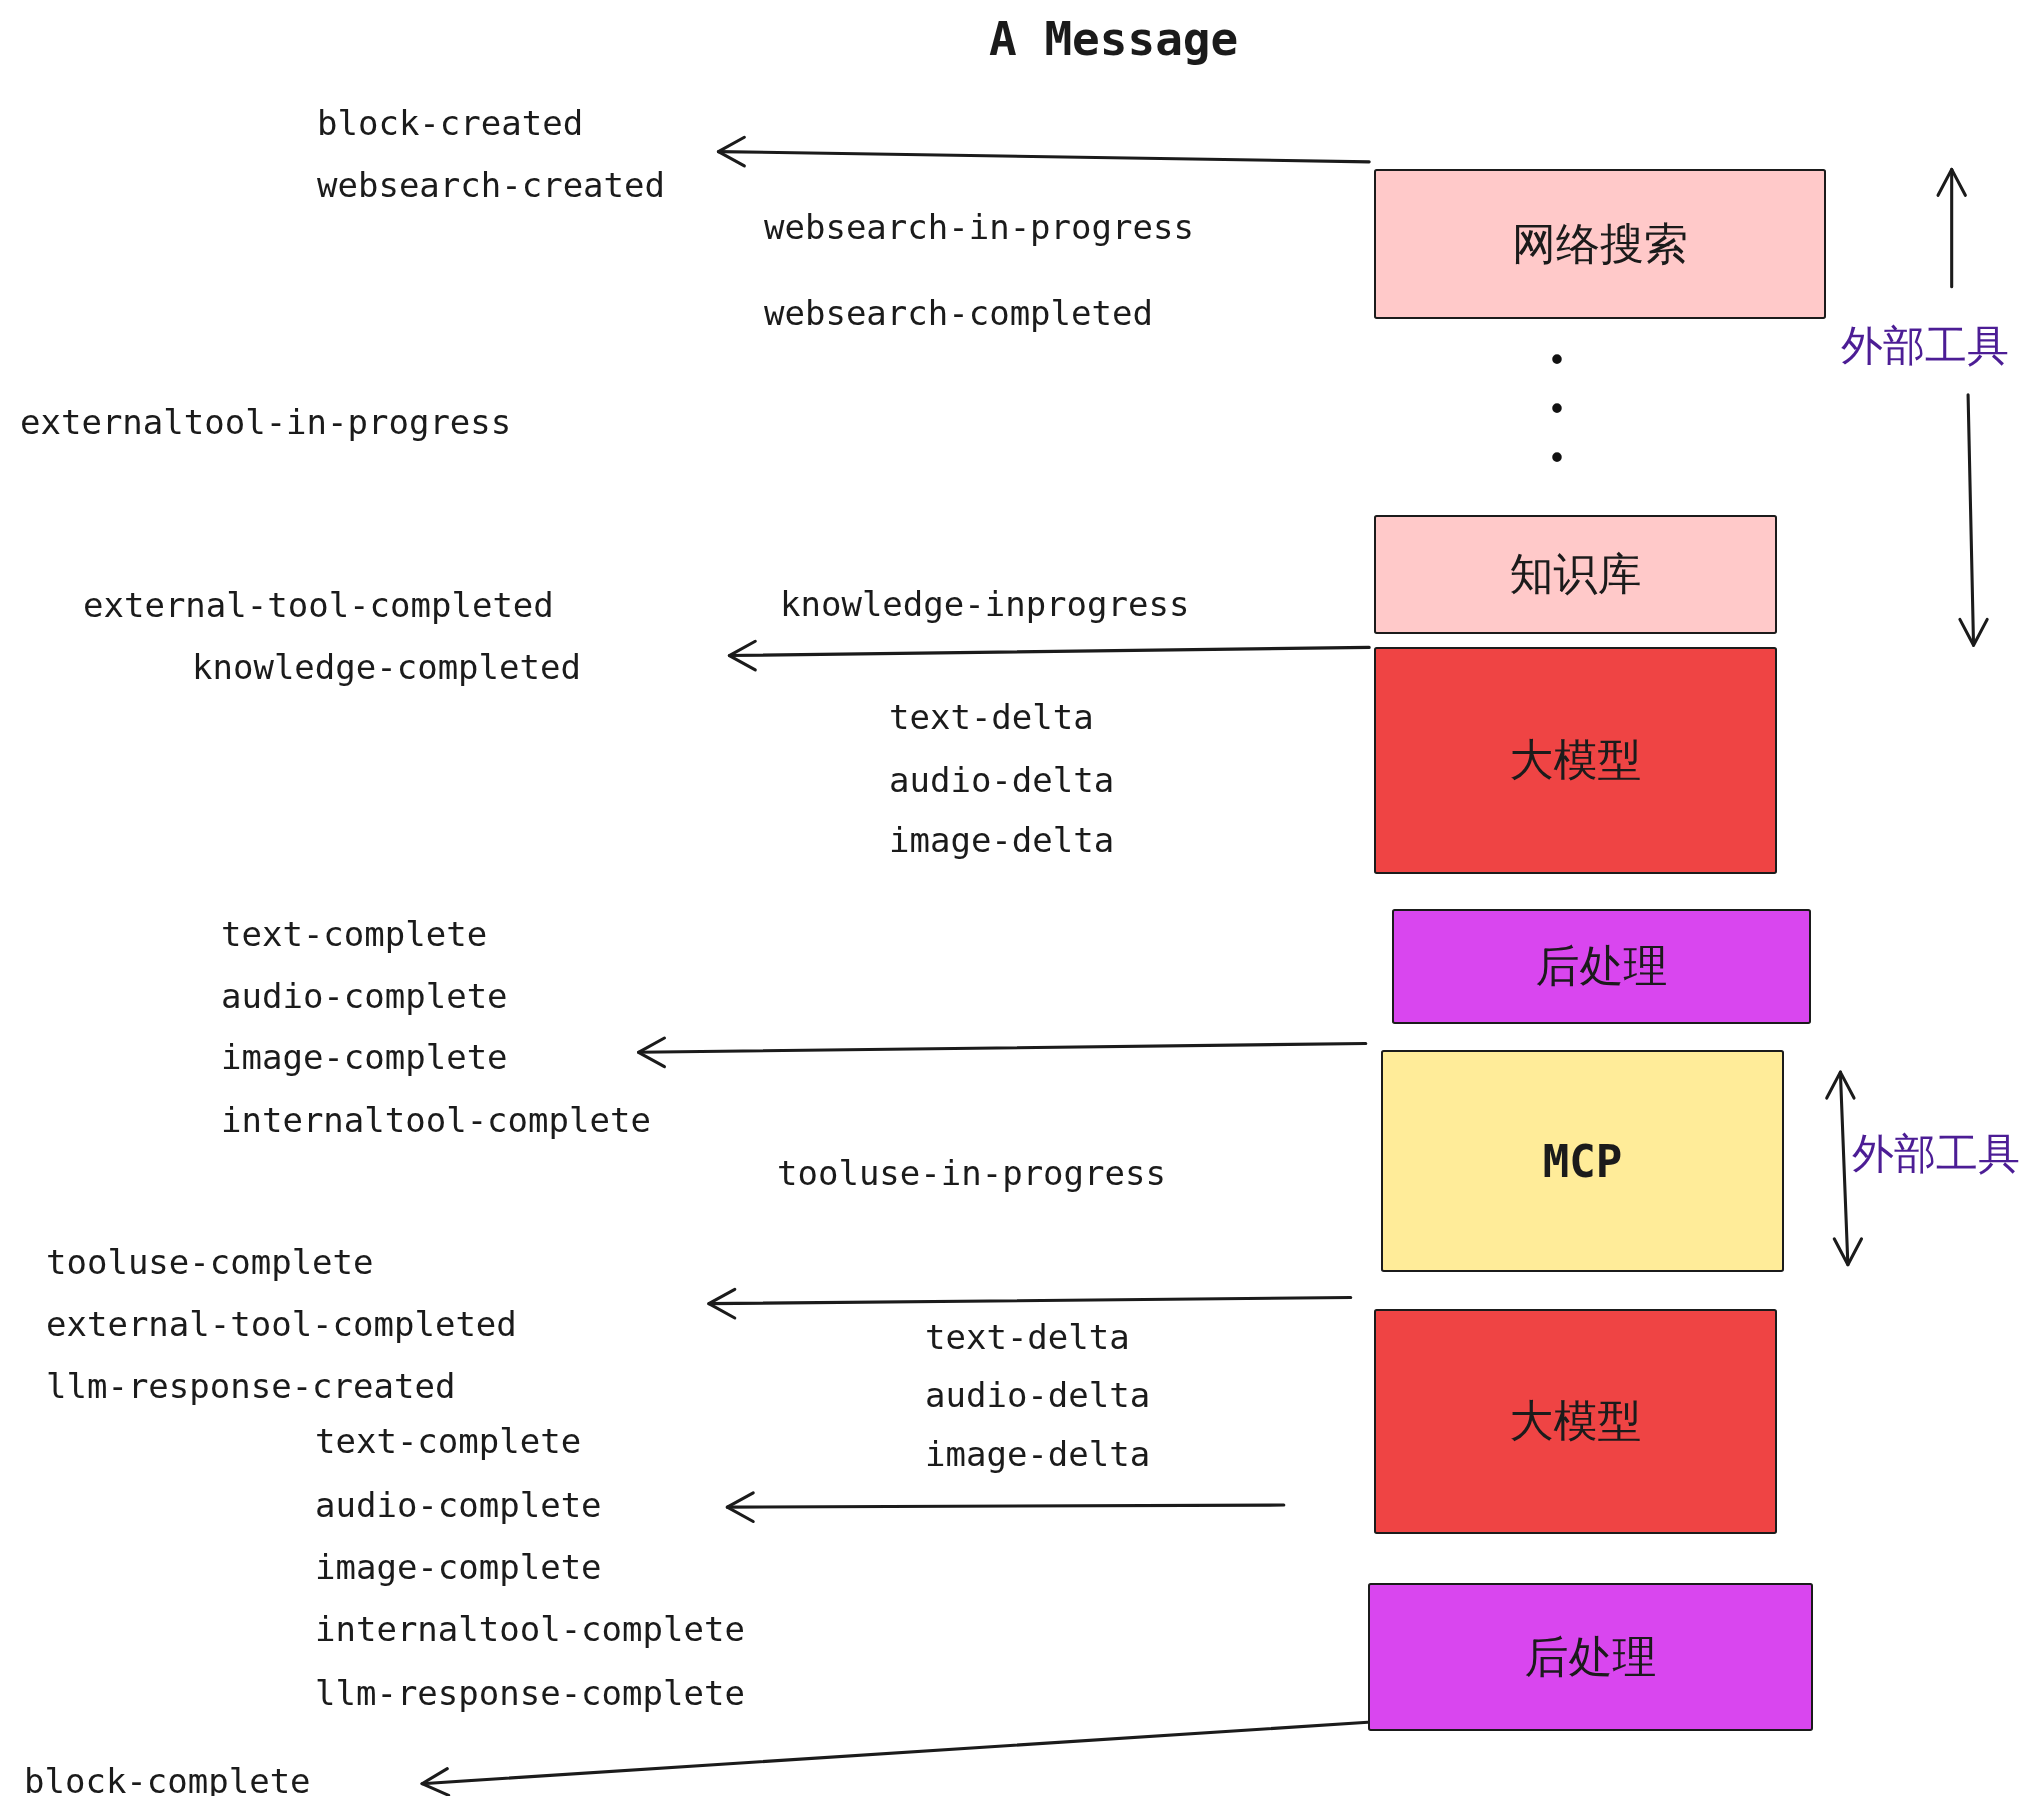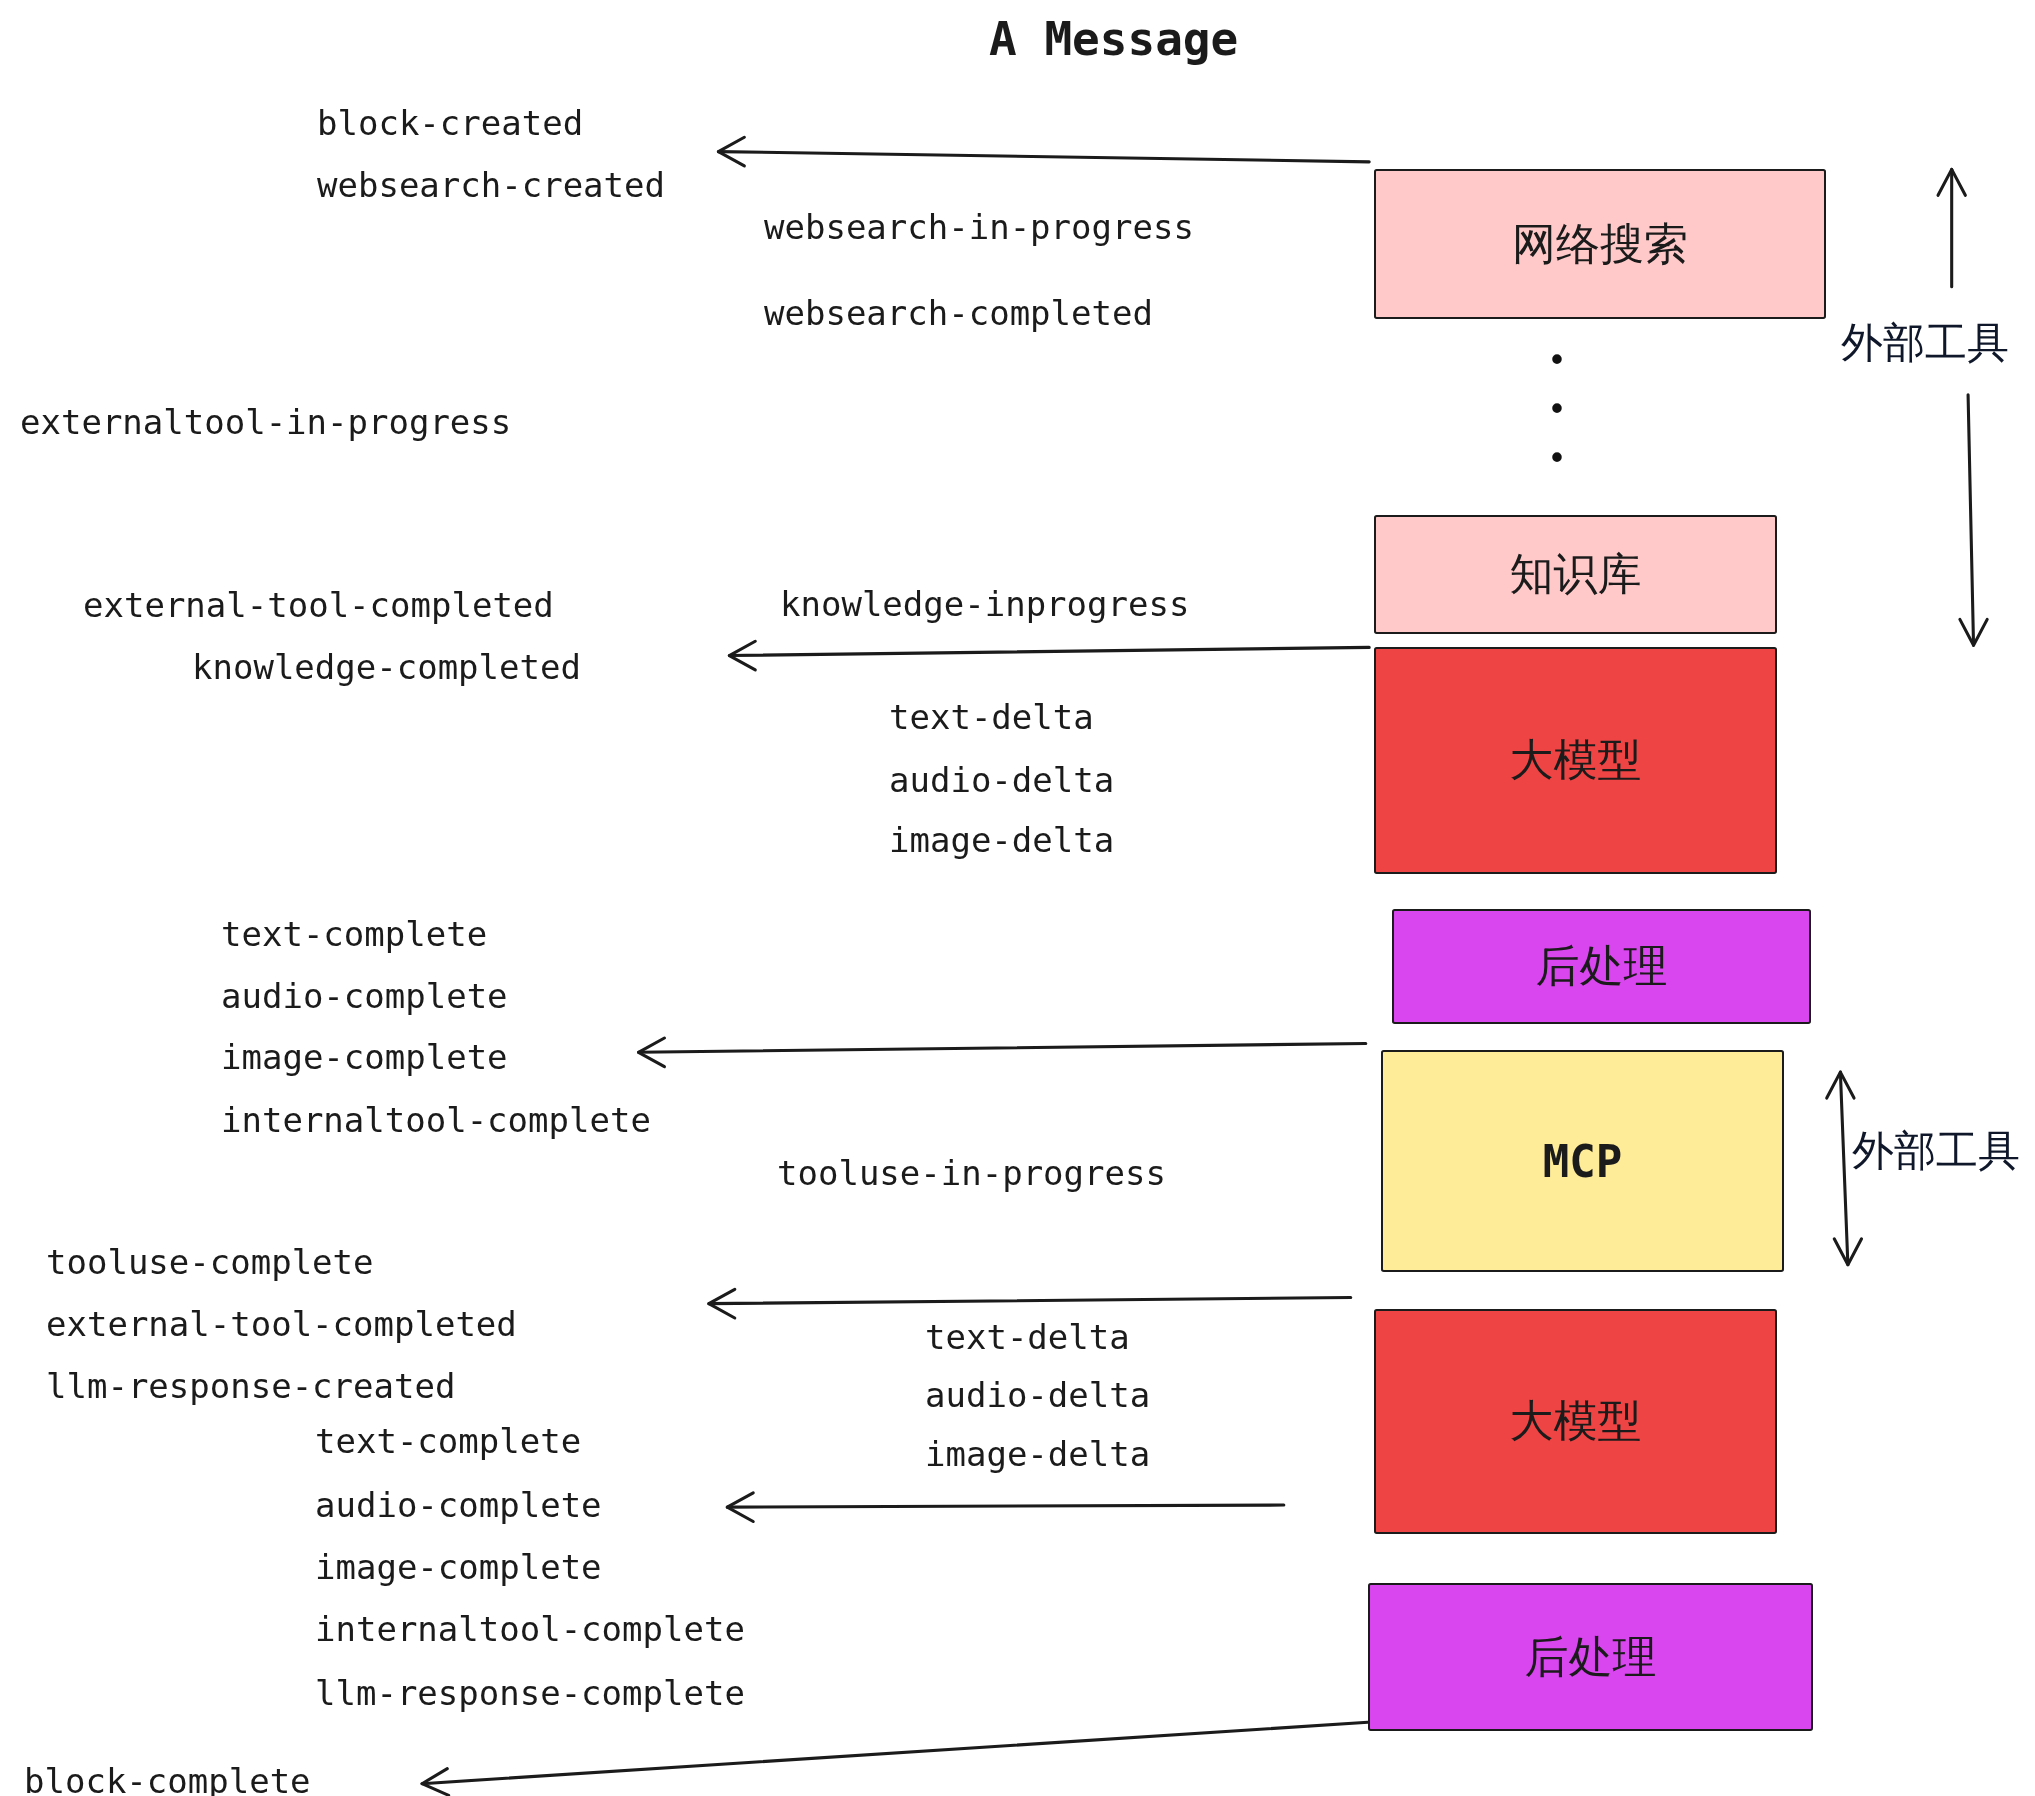--- a/index.html
+++ b/index.html
@@ -25,21 +25,21 @@
     font-size:44px; color:#1b1b1b; white-space:nowrap;
     font-family:"DejaVu Sans", sans-serif;
   }
   .box .mono { font-family:"DejaVu Sans Mono", monospace; font-weight:bold; }
   .box.pink   { background:#ffc9c9; }
   .box.green  { background:#ef4444; }
   .box.yellow { background:#ffec99; }
   .box.white  { background:#d946ef; }
   .ann {
     position:absolute; font-size:42px; line-height:55px; white-space:nowrap;
-    color:#0f172a; font-family:Liberation Mono, monospace;text-align:center;
+    color:#4c1d95; font-family:Liberation Serif, serif;text-align:center;
   }
   .dots {
     position:absolute; width:44px; text-align:center; color:#111111;
     font-size:33px; line-height:49px; font-family:"DejaVu Sans", sans-serif;
   }
   svg.arrows { position:absolute; left:0; top:0; pointer-events:none; }
 </style>
 </head>
 <body>
 

